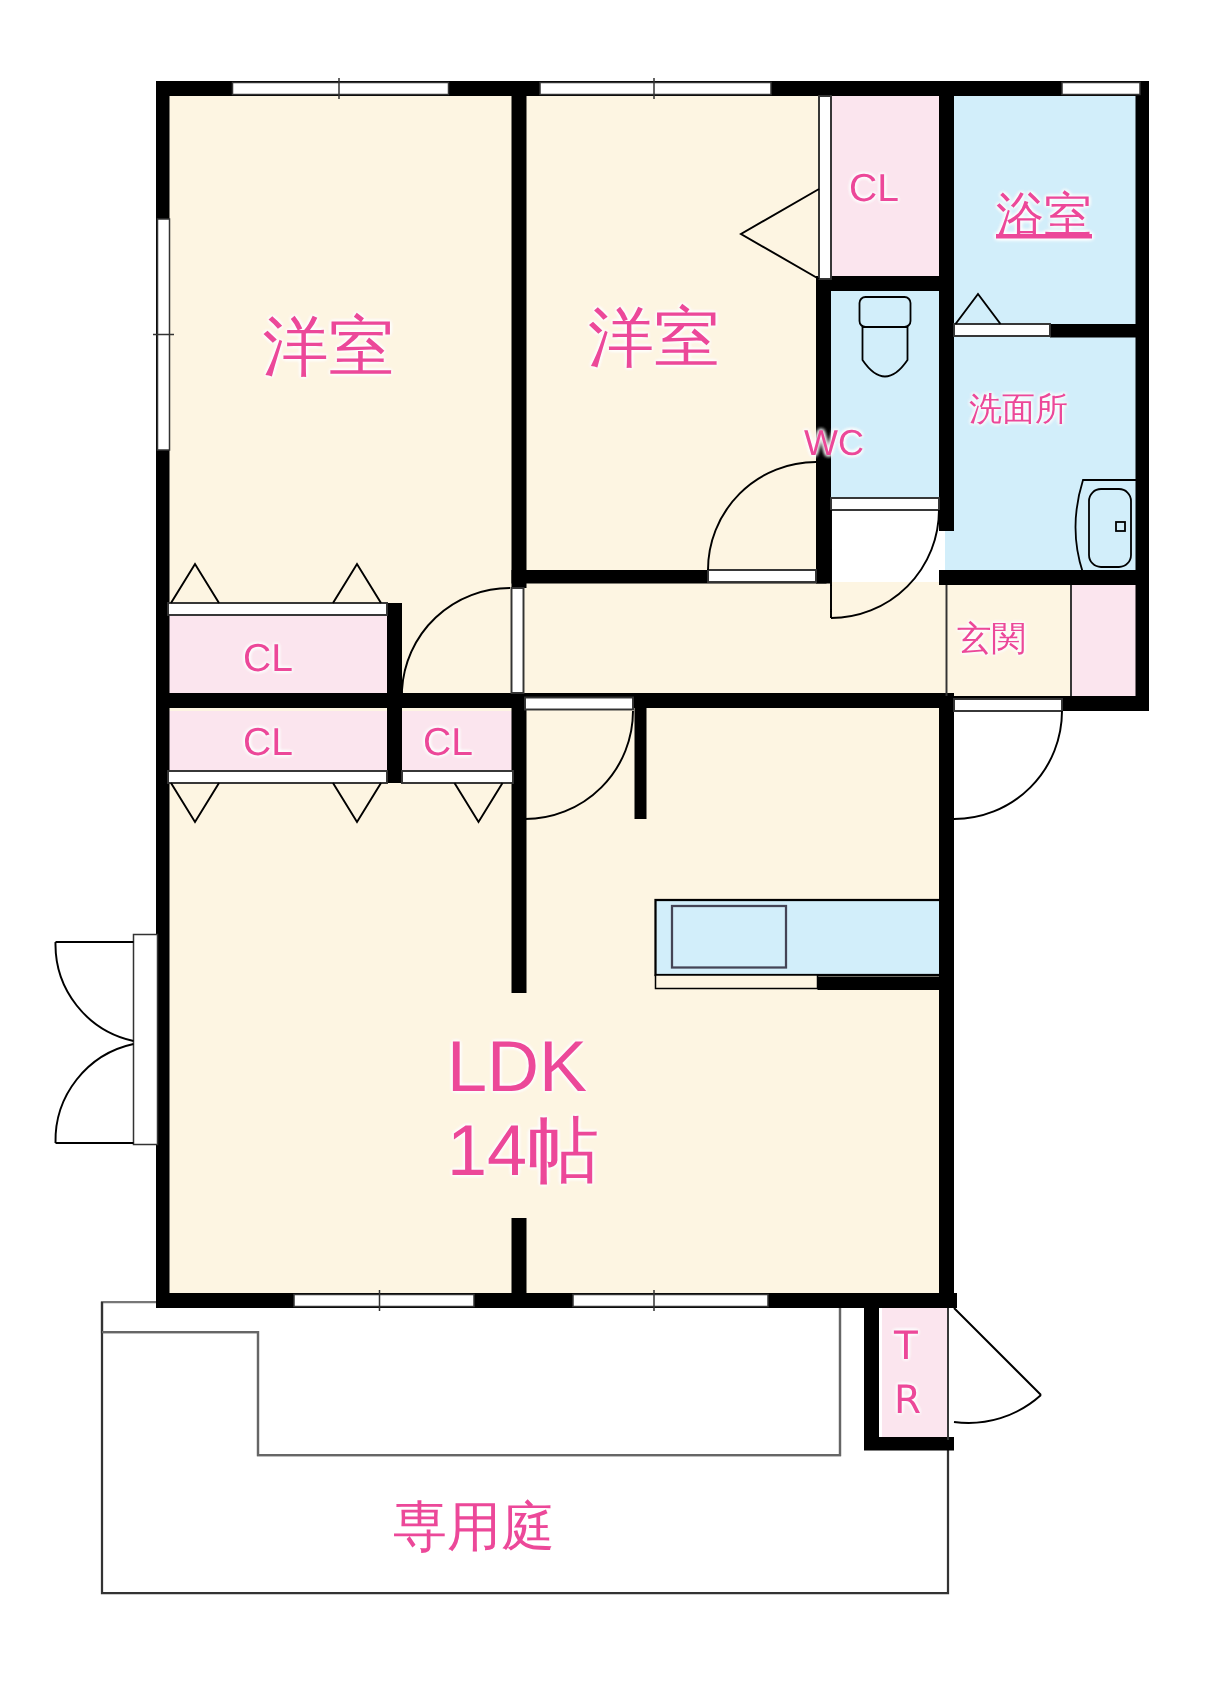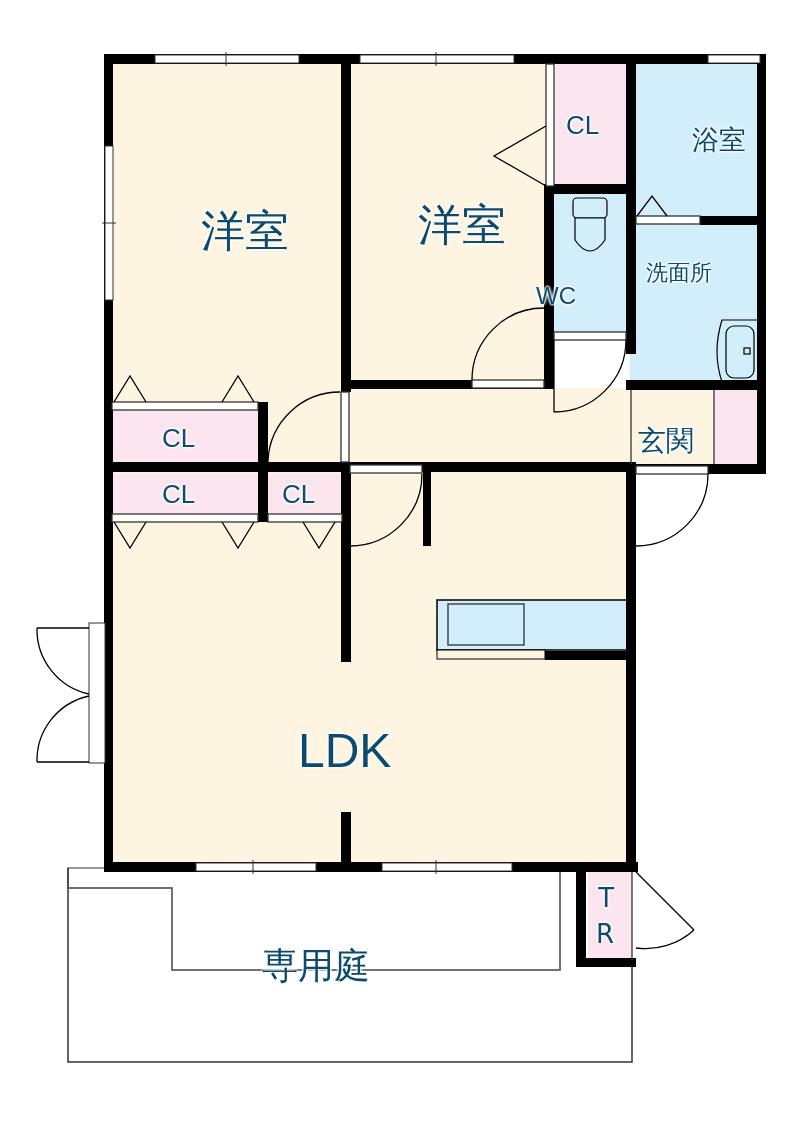--- a/index.html
+++ b/index.html
@@ -1,23 +1,23 @@
 <!DOCTYPE html>
 <html><head>
 <meta charset="utf-8">
 <style>
   html, body { margin: 0; padding: 0; background: #ffffff; }
   body { width: 810px; height: 1121px; position: relative; overflow: hidden; font-family: "DejaVu Sans", "Liberation Sans", sans-serif; }
   #plan { position: absolute; left: 0; top: 0; width: 810px; height: 1121px; }
   .room-label {
-    position: absolute; color: #0c4a6e; text-align: right; white-space: nowrap;
+    position: absolute; color: #ec4899; text-align: left; white-space: nowrap;
     text-shadow: 0 0 3px #fff, 0 0 3px #fff, 0 0 3px #fff, 0 0 3px #fff;
     font-family: "DejaVu Sans", sans-serif;
   }
-  .lbl-lg { font-size: 44px; margin-left: 26px; }
+  .lbl-lg { font-size: 44px; }
   .lbl-md { font-size: 30px; }
   .lbl-sm { font-size: 26px; font-family: "Liberation Sans", sans-serif; }
   .lbl-xl { font-size: 48px; line-height: 56px; font-family: "Liberation Sans", sans-serif; }
 </style>
 </head>
 <body>
 
 <svg id="plan" viewBox="0 0 810 1121" xmlns="http://www.w3.org/2000/svg">
 
   <g>
@@ -147,27 +147,28 @@
 
     <line x1="631" y1="390" x2="631" y2="464" stroke="#333"></line>
     <line x1="714" y1="390" x2="714" y2="464" stroke="#333"></line>
     <line x1="632" y1="872" x2="632" y2="960" stroke="#333"></line>
   </g>
 </svg>
 
 <div class="room-label lbl-lg" style="left:175px; top:202px;">洋室</div>
 <div class="room-label lbl-lg" style="left:392px; top:196px;">洋室</div>
 <div class="room-label lbl-sm" style="left:566px; top:110px;">CL</div>
-<div class="room-label lbl-md" style="left:692px; top:122px; font-size:27px;">浴室</div>
+<div class="room-label lbl-md" style="left:664px; top:122px; font-size:32px;text-decoration:underline;">浴室</div>
 <div class="room-label lbl-sm" style="left:536px; top:282px; font-size:24px;">WC</div>
 <div class="room-label lbl-md" style="left:646px; top:258px; font-size:22px;">洗面所</div>
-<div class="room-label lbl-md" style="left:638px; top:410px; font-size:28px;margin-top:12px;">玄関</div>
+<div class="room-label lbl-md" style="left:638px; top:410px; font-size:23px;">玄関</div>
 <div class="room-label lbl-sm" style="left:162px; top:423px;">CL</div>
 <div class="room-label lbl-sm" style="left:162px; top:479px;">CL</div>
 <div class="room-label lbl-sm" style="left:282px; top:479px;">CL</div>
-<div class="room-label lbl-xl" style="left:298px; top:684px;margin-top:39px;">
+<div class="room-label lbl-xl" style="left:298px; top:684px;">
   <div>LDK</div>
+  <div>14帖</div>
 </div>
 <div class="room-label" style="left:596px; top:880px; font-size:26px; line-height:36px; font-family:'DejaVu Sans',sans-serif;">
   <div>T</div>
   <div>R</div>
 </div>
-<div class="room-label lbl-md" style="left:262px; top:942px; font-size:36px;">専用庭</div>
+<div class="room-label lbl-md" style="left:262px; top:994px; font-size:36px;">専用庭</div>
 
 </body></html>

